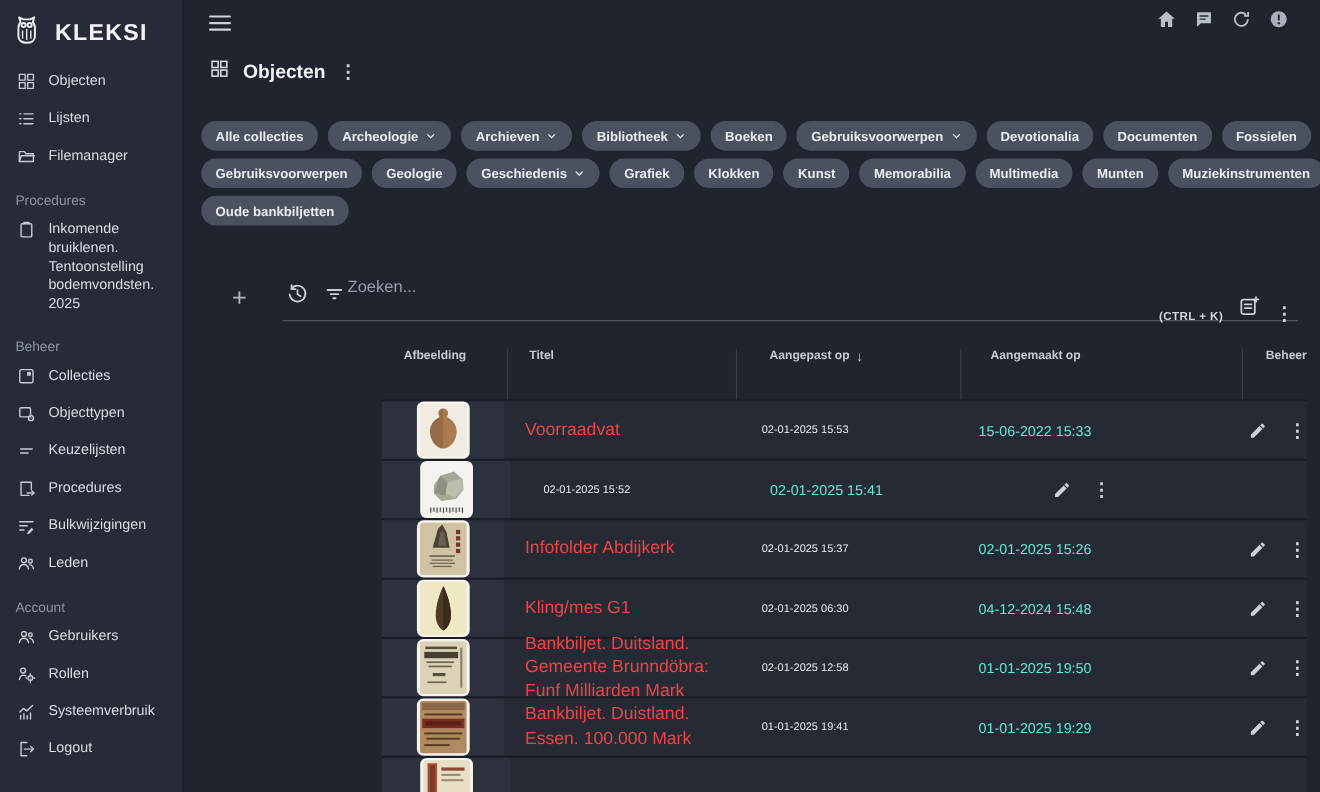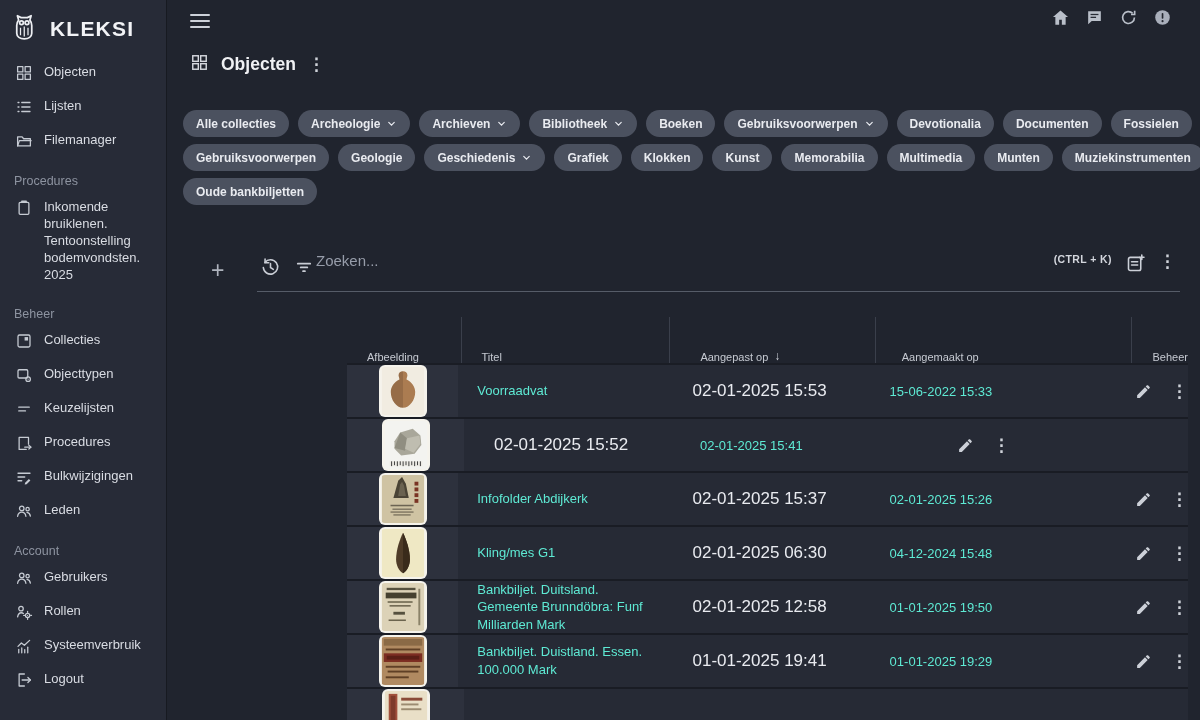--- a/index.html
+++ b/index.html
@@ -43,38 +43,38 @@
   .plus-btn { position:absolute; left:44px; top:17px; color:#aeb3bd; font-size:23px;
               font-weight:400; cursor:pointer; }
   .hist-ic { position:absolute; left:93px; top:17px; cursor:pointer; }
   .filt-ic { position:absolute; left:127px; top:17px; cursor:pointer; }
   .search-input { position:absolute; left:149px; top:12px; width:560px; background:transparent;
                   border:none; outline:none; color:#e3e6ec; font-size:15px;
                   font-family:"Liberation Sans",sans-serif; }
   .search-input::placeholder { color:#979daa; }
   .search-underline { position:absolute; left:90px; right:20px; top:51px; height:1px;
                       background:#565c68; }
-  .search-right { position:absolute; right:24px; top:13px; display:flex; align-items:flex-start;
+  .search-right { position:absolute; right:24px; top:28px; display:flex; align-items:flex-end;
                   gap:13px; }
   .shortcut { color:#d3d6dd; font-size:10.5px; font-weight:700; letter-spacing:.4px; }
 
   
   .table-zone { position:absolute; left:180px; top:317px; right:12px; }
   .t-head { display:flex; height:48px; border-bottom:2px solid #1a1d25; }
-  .t-head .hcell { display:flex; align-items:flex-end; color:#c6cad2; font-size:11px; }
+  .t-head .hcell { display:flex; align-items:flex-start; color:#c6cad2; font-size:11px;font-weight:bold; }
   .hcell.b-left { border-left:1px solid #3a3f4b; }
   .sort-arrow { margin-left:6px; font-size:12px; color:#cdd1d8; }
   .t-row { display:flex; height:54px; background:#262a35; border-bottom:2px solid #191c24; }
   .c-img { width:117px; background:#2d313d; display:flex; align-items:center; justify-content:center; }
   .thumb { width:48px; height:52px; background:#f5f3ec; border-radius:6px; padding:2px;
            overflow:hidden; cursor:pointer; }
   .thumb svg { display:block; width:100%; height:100%; border-radius:4px; }
   .c-title { width:213px; padding-left:19px; padding-right:16px; display:flex; align-items:center;
-             color:#5eead4; font-size:13px; line-height:1.35; }
-  .c-mod  { width:210px; padding-left:30px; display:flex; align-items:center; color:#e9ebf0; font-size:17px; }
+             color:#ef4444; font-size:16px; line-height:1.35; }
+  .c-mod  { width:210px; padding-left:30px; display:flex; align-items:center; color:#e9ebf0; font-size:10px; }
   .c-crea { width:262px; padding-left:26px; display:flex; align-items:center; color:#5eead4; font-size:13px; }
   .c-beheer { flex:1; padding-left:21px; display:flex; align-items:center; gap:19px; }
   .row-btn { background:none; border:none; cursor:pointer; padding:0; display:flex; align-items:center; }
 </style>
 </head>
 <body>
 
 <div class="sidebar">
   <div class="logo">
     <span>

